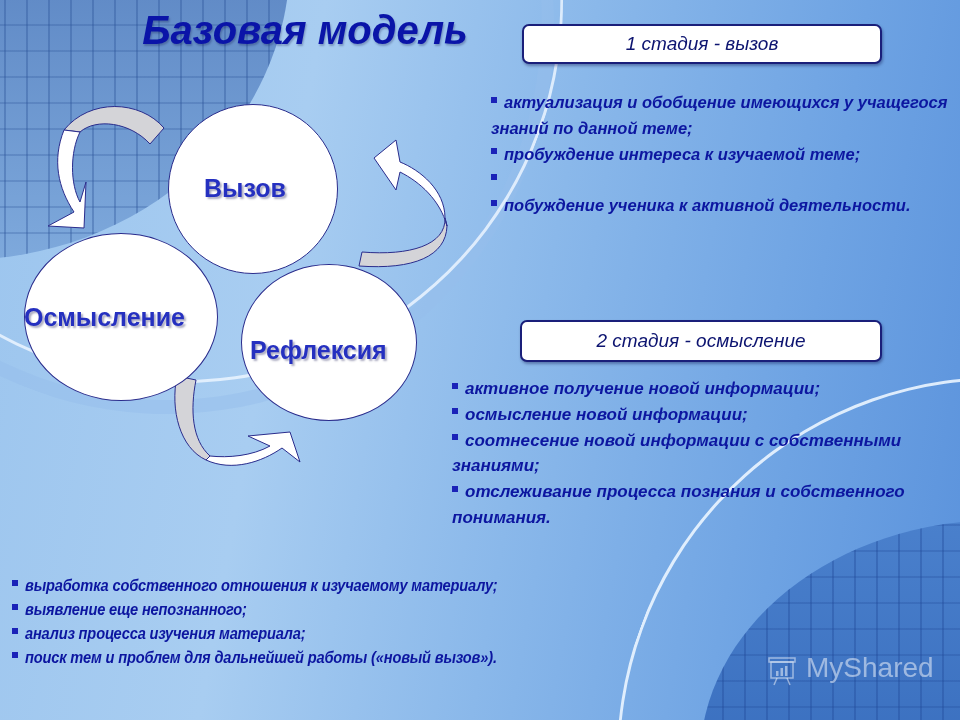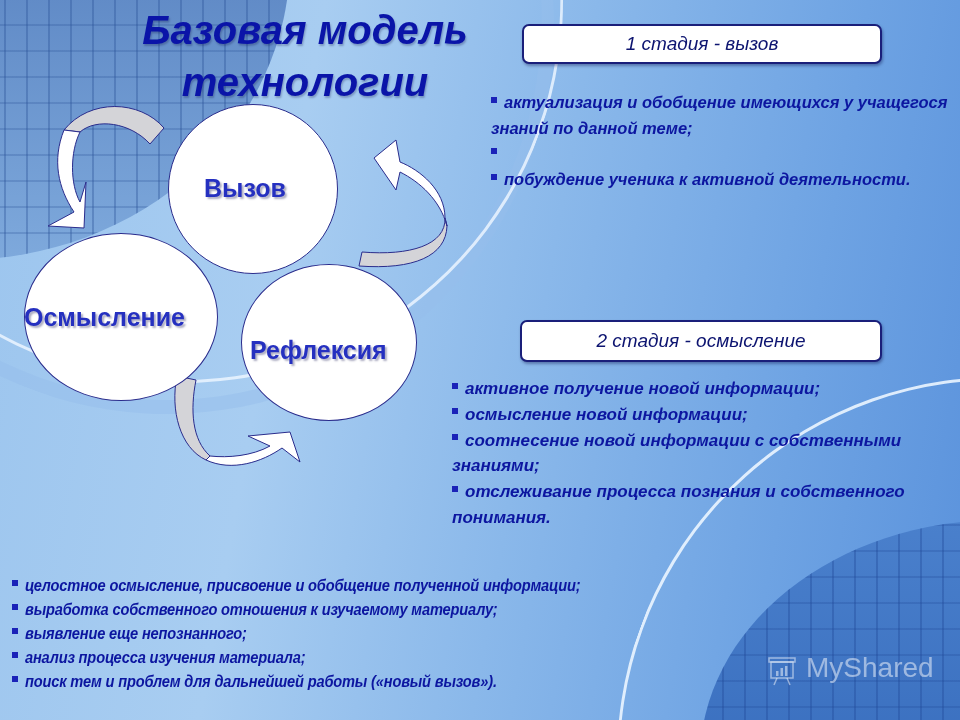--- a/index.html
+++ b/index.html
@@ -62,21 +62,20 @@
 
 <div class="slide">
   <div class="bg-grid-tl"></div>
   <div class="bg-arc-tl2"></div>
   <div class="bg-arc-tl"></div>
   <div class="bg-grid-br"></div>
   <div class="bg-arc-br"></div>
 
   <div class="title">
     <div>Базовая модель</div>
-    <div>технологии</div>
   </div>
 
   <svg style="position:absolute;left:0;top:0" width="480" height="480">
 
     <g>
       <path d="M64,130 C90,98 140,100 164,128 L150,144 C130,122 96,118 80,132 Z" fill="#d4d4d8" stroke="#2a2c8c" stroke-width="1"></path>
       <path d="M64,130 C52,160 58,188 74,212 L48,226 L84,228 L86,182 L80,202 C70,184 70,152 80,132 Z" fill="#ffffff" stroke="#2a2c8c" stroke-width="1"></path>
     </g>
 
     <g>
@@ -96,36 +95,36 @@
 
   <div class="circle-label" style="left:204px;top:174px;">Вызов</div>
   <div class="circle-label" style="left:24px;top:303px;">Осмысление</div>
   <div class="circle-label" style="left:250px;top:336px;">Рефлексия</div>
 
   <div class="stage-box" style="left:504px;top:24px;width:356px;height:36px;line-height:36px;margin-left:18px;">
     <span>1 стадия -  вызов</span>
   </div>
   <ul class="list list1">
     <li><span class="bullet"></span><span>актуализация и обобщение имеющихся у учащегося знаний по данной теме;</span></li>
+    <li><span class="bullet"></span><span>пробуждение интереса к изучаемой теме;</span></li>
     <li><span class="bullet"></span></li>
     <li><span class="bullet"></span><span>побуждение ученика к активной деятельности.</span></li>
   </ul>
 
   <div class="stage-box" style="left:520px;top:320px;width:358px;height:38px;line-height:38px;">
     <span>2 стадия -  осмысление</span>
   </div>
   <ul class="list list2">
     <li><span class="bullet"></span><span>активное получение новой информации;</span></li>
     <li><span class="bullet"></span><span>осмысление новой информации;</span></li>
     <li><span class="bullet"></span><span>соотнесение новой информации с собственными знаниями;</span></li>
     <li><span class="bullet"></span><span>отслеживание процесса познания и собственного понимания.</span></li>
   </ul>
 
   <ul class="list list3">
-    <li><span class="bullet"></span><span class="txt">целостное осмысление, присвоение и обобщение полученной информации;</span></li>
     <li><span class="bullet"></span><span class="txt">выработка собственного отношения к изучаемому материалу;</span></li>
     <li><span class="bullet"></span><span class="txt">выявление еще непознанного;</span></li>
     <li><span class="bullet"></span><span class="txt">анализ процесса изучения материала;</span></li>
     <li><span class="bullet"></span><span class="txt">поиск тем и проблем для дальнейшей работы («новый вызов»).</span></li>
   </ul>
 
   <svg class="wm-icon" viewBox="0 0 28 30">
     <rect x="1" y="2" width="26" height="4" fill="none" stroke="rgba(235,240,250,0.55)" stroke-width="1.5"></rect>
     <rect x="3" y="6" width="22" height="16" fill="none" stroke="rgba(235,240,250,0.55)" stroke-width="1.5"></rect>
     <rect x="8" y="15" width="2.5" height="5" fill="rgba(235,240,250,0.55)"></rect>

